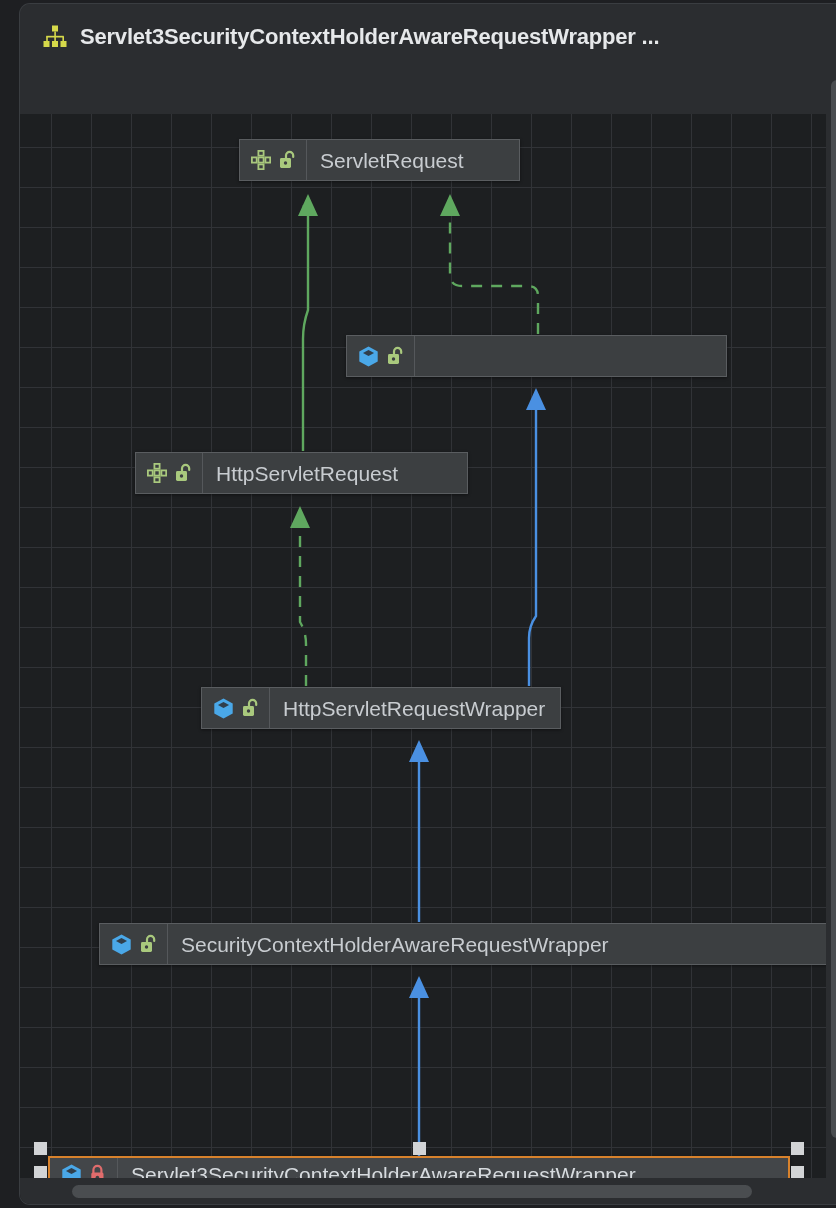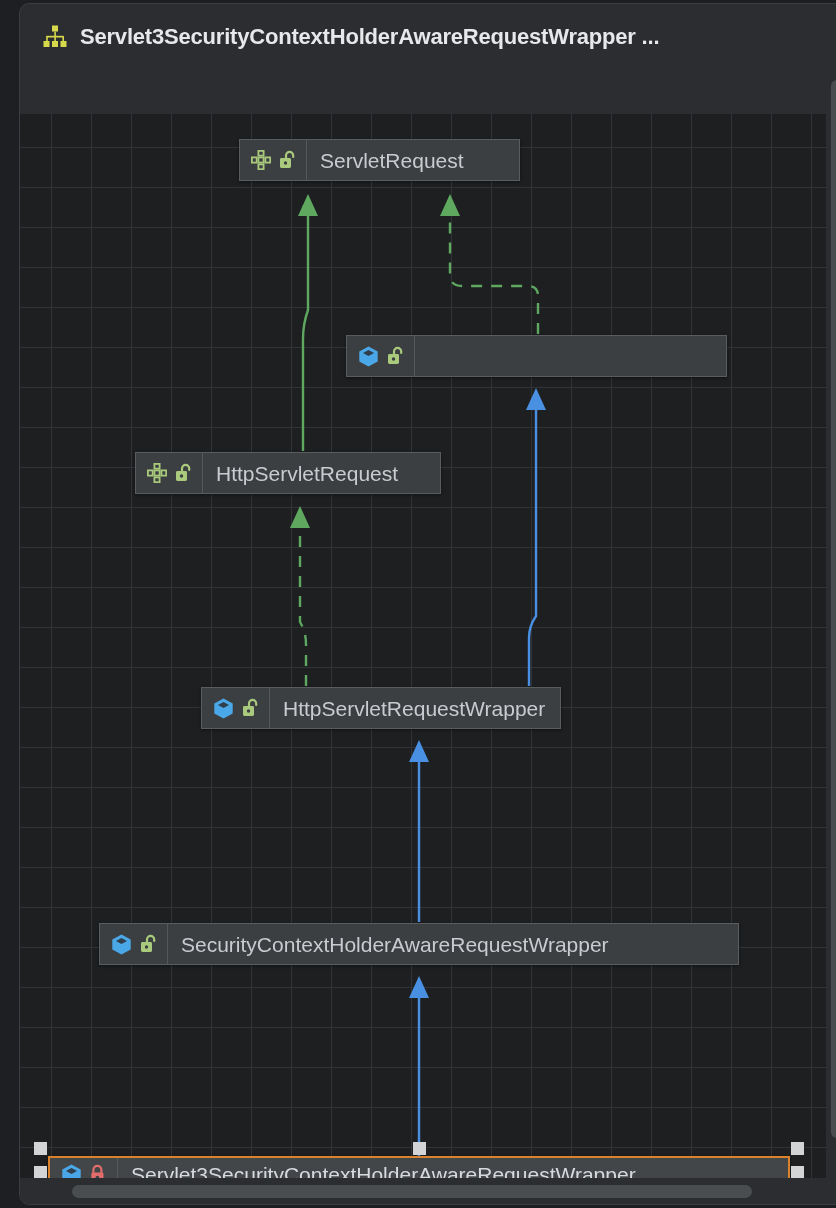--- a/index.html
+++ b/index.html
@@ -265,21 +265,21 @@
           <path d="M12 5.2 L17.8 8.4 L12 11.6 L6.2 8.4 Z" fill="#2b2d30" opacity="0.85"></path>
         </svg>
         <svg width="18" height="20" viewBox="0 0 18 20">
           <path d="M7 8 V5.5 A3.6 3.6 0 0 1 14.2 5.5 V7" stroke="#a9c97d" stroke-width="2.2" fill="none" stroke-linecap="round"></path>
           <rect x="1" y="8" width="11" height="10" rx="1.4" fill="#a9c97d"></rect>
           <circle cx="6.5" cy="13" r="1.7" fill="#3c3f41"></circle>
         </svg>
       </div>
     </div>
 
-    <div class="node" style="left:115px; top:338px; width:306px;">
+    <div class="node" style="left:115px; top:338px; width:333px;">
       <div class="icons">
         <svg width="22" height="22" viewBox="0 0 22 22">
           <rect x="7.5" y="1" width="7" height="6.5" fill="#a9c97d"></rect>
           <rect x="1" y="7.5" width="6.5" height="7" fill="#a9c97d"></rect>
           <rect x="7.5" y="7.5" width="7" height="7" fill="#a9c97d"></rect>
           <rect x="14.5" y="7.5" width="6.5" height="7" fill="#a9c97d"></rect>
           <rect x="7.5" y="14.5" width="7" height="6.5" fill="#a9c97d"></rect>
           <rect x="9.3" y="2.8" width="3.4" height="3" fill="#3c3f41"></rect>
           <rect x="2.8" y="9.3" width="3" height="3.4" fill="#3c3f41"></rect>
           <rect x="9.3" y="9.3" width="3.4" height="3.4" fill="#3c3f41"></rect>
@@ -303,21 +303,21 @@
         </svg>
         <svg width="18" height="20" viewBox="0 0 18 20">
           <path d="M7 8 V5.5 A3.6 3.6 0 0 1 14.2 5.5 V7" stroke="#a9c97d" stroke-width="2.2" fill="none" stroke-linecap="round"></path>
           <rect x="1" y="8" width="11" height="10" rx="1.4" fill="#a9c97d"></rect>
           <circle cx="6.5" cy="13" r="1.7" fill="#3c3f41"></circle>
         </svg>
       </div>
       <div class="label">HttpServletRequestWrapper</div>
     </div>
 
-    <div class="node" style="left:79px; top:809px; width:640px;">
+    <div class="node" style="left:79px; top:809px; width:732px;">
       <div class="icons">
         <svg width="23" height="23" viewBox="0 0 24 24">
           <path d="M12 1.6 L21.6 6.8 L21.6 17.2 L12 22.4 L2.4 17.2 L2.4 6.8 Z" fill="#4aa8e8"></path>
           <path d="M12 5.2 L17.8 8.4 L12 11.6 L6.2 8.4 Z" fill="#2b2d30" opacity="0.85"></path>
         </svg>
         <svg width="18" height="20" viewBox="0 0 18 20">
           <path d="M7 8 V5.5 A3.6 3.6 0 0 1 14.2 5.5 V7" stroke="#a9c97d" stroke-width="2.2" fill="none" stroke-linecap="round"></path>
           <rect x="1" y="8" width="11" height="10" rx="1.4" fill="#a9c97d"></rect>
           <circle cx="6.5" cy="13" r="1.7" fill="#3c3f41"></circle>
         </svg>

